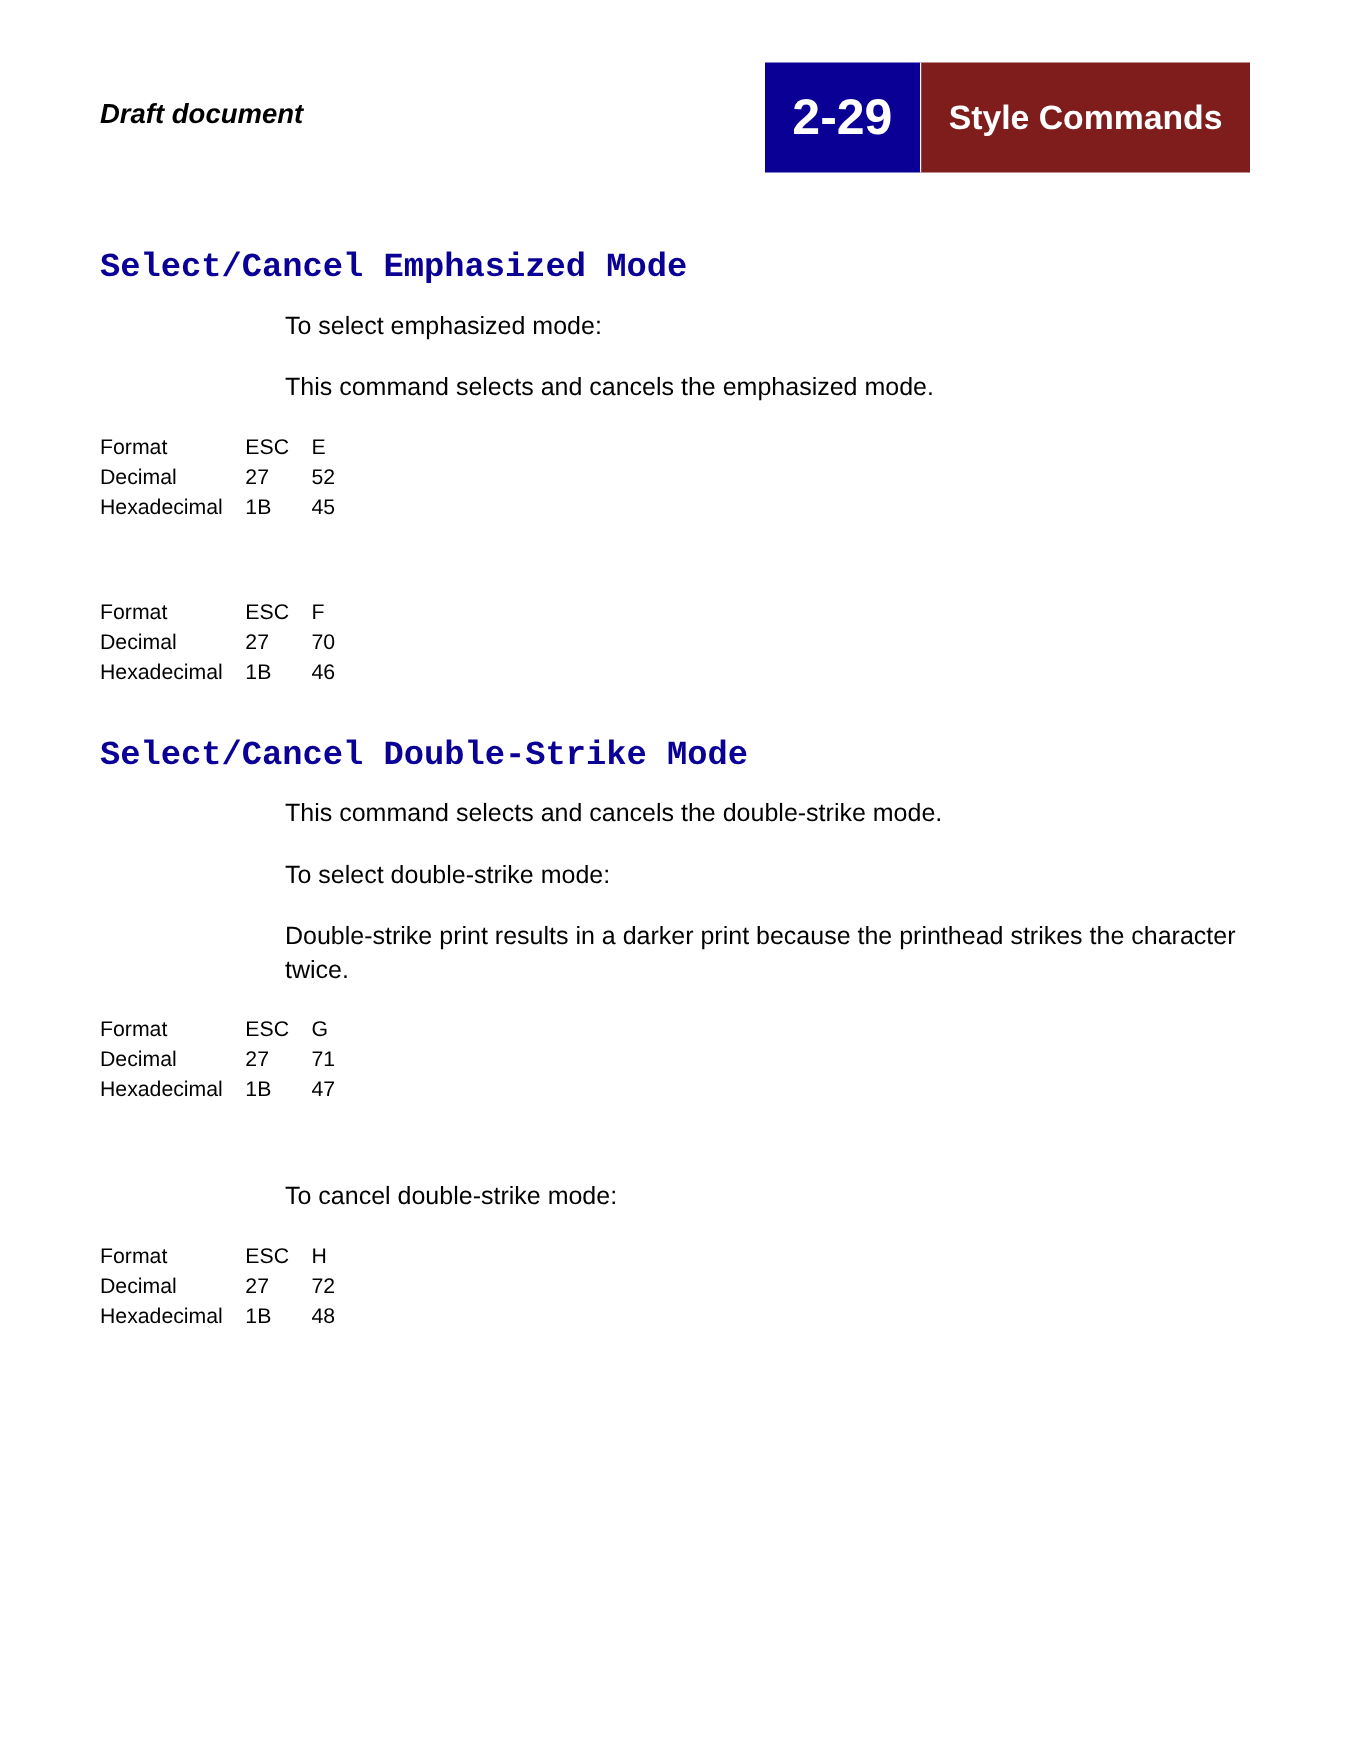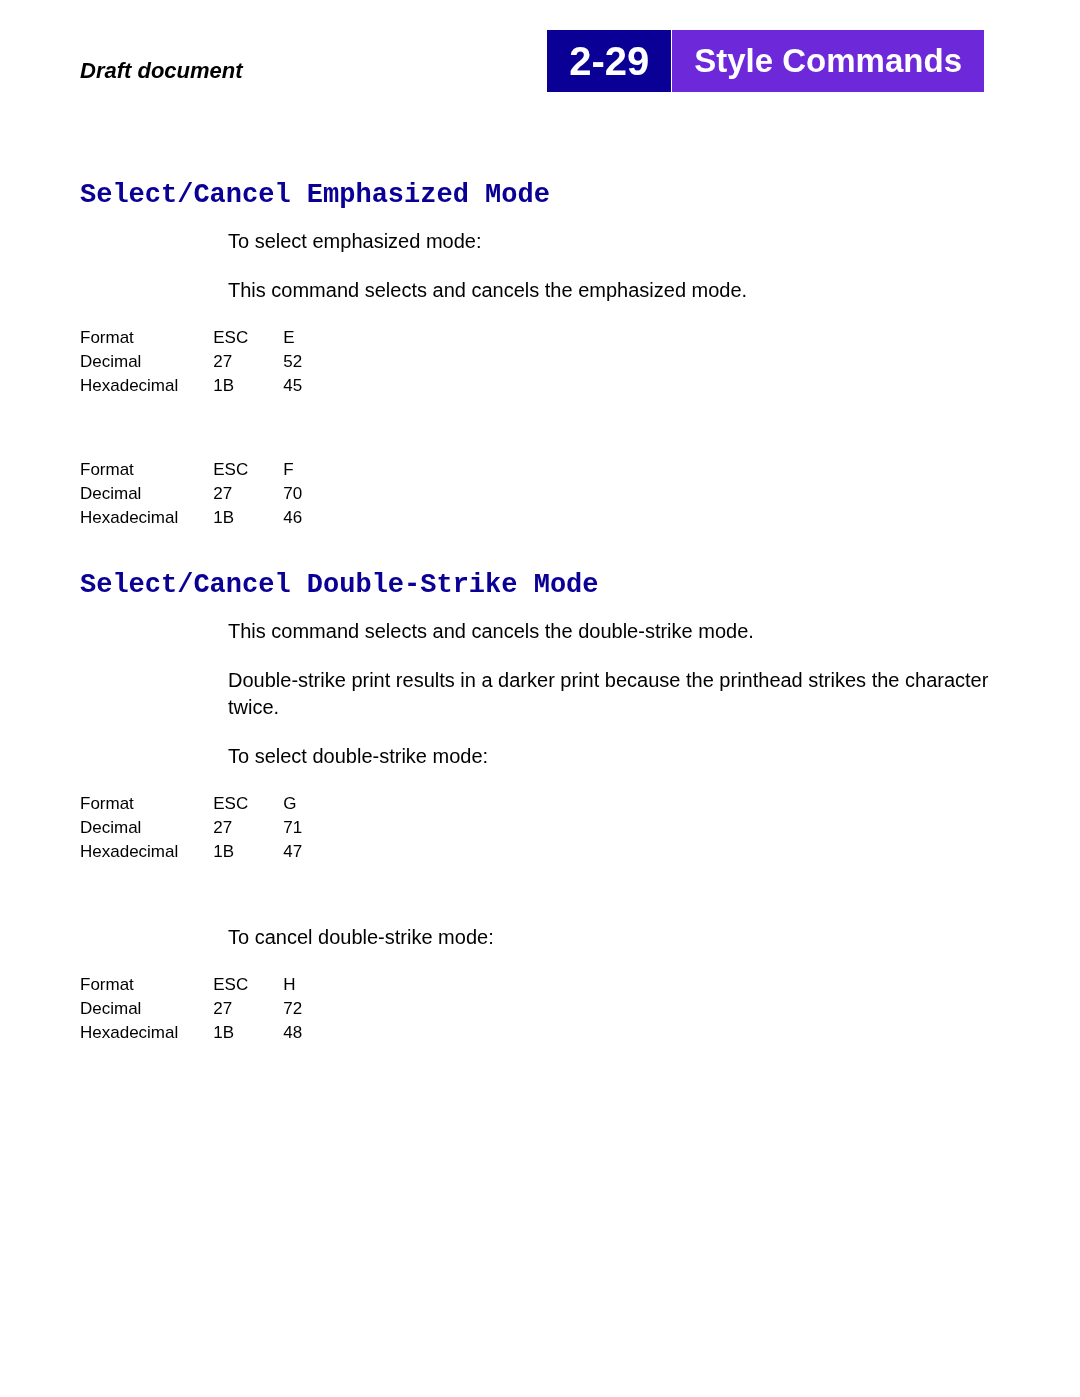--- a/index.html
+++ b/index.html
@@ -4,58 +4,59 @@
 <style>
   body {
     margin: 0;
     padding: 0;
     font-family: Arial, Helvetica, sans-serif;
     background: #ffffff;
     width: 1080px;
   }
   .page {
     padding: 30px 80px 60px 80px;
+    margin-top: 20px;
   }
   .header {
     position: relative;
     height: 70px;
     margin-bottom: 80px;
   }
   .draft-label {
     position: absolute;
     left: 0;
     top: 28px;
     font-style: italic;
     font-weight: bold;
     font-size: 22px;
     color: #000;
   }
   .header-right {
     position: absolute;
-    right: 16px;
+    right: 0;
     top: 0;
     display: flex;
-    height: 62px;
+    height: 88px;
   }
   .page-num-box {
     background: #0a0096;
     color: #fff;
     font-weight: bold;
     font-size: 40px;
     padding: 12px 22px;
     display: flex;
     align-items: center;
     justify-content: center;
     border-right: 1px solid #fff;
   }
   .chapter-box {
-    background: #6d28d9;
+    background: #7f1d1d;
     color: #fff;
     font-weight: bold;
-    font-size: 33px;
+    font-size: 27px;
     padding: 8px 22px;
     display: flex;
     align-items: center;
   }
   h2.section-heading {
     color: #0a0096;
     font-size: 27px;
     font-weight: bold;
     margin: 0 0 18px 0;
     font-family: Liberation Mono, monospace;
@@ -65,21 +66,21 @@
     margin: 0 0 22px 148px;
     line-height: 1.35;
   }
   .code-table {
     margin-left: 0;
     margin-bottom: 60px;
     font-size: 17px;
     border-collapse: collapse;
   }
   .code-table td {
-    padding: 2px 35px 2px 0;
+    padding: 2px 18px 2px 0;
     white-space: nowrap;
   }
 </style>
 </head>
 <body>
 
 <div class="page">
 
   <div class="header">
     <div class="draft-label">Draft document</div>
@@ -127,22 +128,22 @@
     <tr>
       <td>Hexadecimal</td>
       <td>1B</td>
       <td>46</td>
     </tr>
   </tbody>
     </table>
 
   <h2 class="section-heading">Select/Cancel Double-Strike Mode</h2>
   <p class="body-text">This command selects and cancels the double-strike mode.</p>
+  <p class="body-text">To select double-strike mode:</p>
   <p class="body-text">Double-strike print results in a darker print because the printhead strikes the character twice.</p>
-  <p class="body-text">To select double-strike mode:</p>
   <table class="code-table">
     <tbody>
         <tr>
       <td>Format</td>
       <td>ESC</td>
       <td>G</td>
     </tr>
     <tr>
       <td>Decimal</td>
       <td>27</td>

